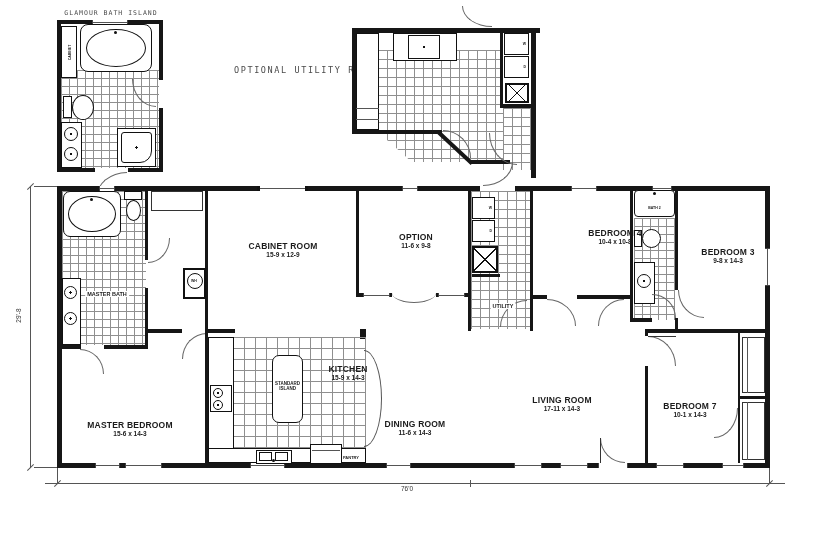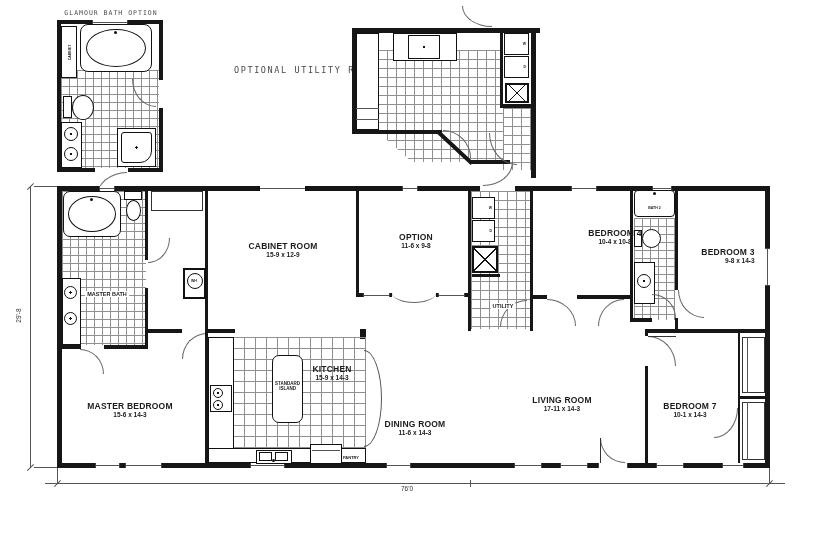--- a/index.html
+++ b/index.html
@@ -47,21 +47,21 @@
       linear-gradient(-45deg,transparent calc(50% - .6px),#111 calc(50% - .6px) calc(50% + .6px),transparent calc(50% + .6px));}
   .shelfbox{position:absolute;box-sizing:border-box;border:1px solid #333;background:#fff;}
   .tick45{position:absolute;width:9px;height:1px;background:#555;transform:rotate(-45deg);}
   .vtext{transform:rotate(-90deg);transform-origin:center;}
 </style>
 </head>
 <body>
 
 <div class="canvas">
 
-  <div class="abs gb-title mono" style="left:53px;top:9px;width:116px;">GLAMOUR BATH OPTION</div>
+  <div class="abs gb-title mono" style="left:53px;top:9px;width:116px;">GLAMOUR BATH ISLAND</div>
 
   <div class="tile fine" style="left:61px;top:70px;width:98px;height:98px;"></div>
   <div class="wall" style="left:57px;top:20px;width:106px;height:4px;"></div>
   <div class="wall" style="left:57px;top:20px;width:4px;height:152px;"></div>
   <div class="wall" style="left:159px;top:20px;width:4px;height:60px;"></div>
   <div class="wall" style="left:159px;top:108px;width:4px;height:64px;"></div>
   <div class="wall" style="left:57px;top:168px;width:38px;height:4px;"></div>
   <div class="wall" style="left:128px;top:168px;width:35px;height:4px;"></div>
   <div class="win-h" style="left:92px;top:20px;width:36px;height:4px;"></div>
 
@@ -220,33 +220,33 @@
   <div class="fx thin" style="left:634px;top:230px;width:8px;height:17px;"></div>
   <div class="fx thin round" style="left:642px;top:229px;width:19px;height:19px;"></div>
   <div class="fx thin" style="left:634px;top:262px;width:21px;height:42px;"></div>
   <div class="fx thin round dot" style="left:637px;top:274px;width:14px;height:14px;"></div>
   <div class="wall" style="left:630px;top:318px;width:22px;height:4px;"></div>
   <div class="arc arc-tr" style="left:652px;top:294px;width:24px;height:24px;"></div>
 
   <div class="wall" style="left:675px;top:186px;width:3px;height:104px;"></div>
   <div class="wall" style="left:675px;top:318px;width:3px;height:15px;"></div>
   <div class="arc arc-bl" style="left:678px;top:290px;width:26px;height:28px;"></div>
-  <div class="roomlbl" style="left:728px;top:247px;text-align:right;">
+  <div class="roomlbl" style="left:728px;top:247px;">
     <div class="rname">BEDROOM 3</div>
     <div class="rdims">9-8 x 14-3</div>
   </div>
 
   <div class="wall" style="left:145px;top:329px;width:37px;height:4px;"></div>
   <div class="arc arc-tl" style="left:182px;top:333px;width:25px;height:26px;"></div>
   <div class="wall" style="left:205px;top:329px;width:30px;height:4px;"></div>
   <div class="wall" style="left:360px;top:329px;width:6px;height:10px;"></div>
   <div class="wall" style="left:645px;top:329px;width:125px;height:4px;"></div>
 
   <div class="wall" style="left:205px;top:329px;width:3px;height:134px;"></div>
-  <div class="roomlbl" style="left:130px;top:401px;">
+  <div class="roomlbl" style="left:130px;top:420px;">
     <div class="rname">MASTER BEDROOM</div>
     <div class="rdims">15-6 x 14-3</div>
   </div>
 
   <div class="tile big" style="left:233px;top:337px;width:133px;height:111px;"></div>
   <div class="fx thin" style="left:208px;top:337px;width:26px;height:112px;border-width:1px;"></div>
   <div class="fx thin" style="left:208px;top:448px;width:158px;height:15px;"></div>
   <div class="fx" style="left:210px;top:385px;width:22px;height:27px;"></div>
   <div class="fx thin round dot" style="left:213px;top:388px;width:10px;height:10px;"></div>
   <div class="fx thin round dot" style="left:213px;top:400px;width:10px;height:10px;"></div>
@@ -257,21 +257,21 @@
   <div class="fx" style="left:310px;top:444px;width:32px;height:20px;"></div>
   <div class="thinline" style="left:312px;top:450px;width:28px;height:1px;"></div>
   <div class="abs tinylbl" style="left:343px;top:455px;font-size:4px;">PANTRY</div>
   <div class="abs" style="left:364px;top:350px;width:17px;height:95px;border:1px solid #555;border-left:none;border-radius:0 100% 100% 0 / 0 50% 50% 0;"></div>
   <div class="fx" style="left:272px;top:355px;width:31px;height:68px;border-radius:7px;">
     <div class="abs" style="left:0;right:0;top:25px;text-align:center;">
       <div class="tinylbl">STANDARD</div>
       <div class="tinylbl">ISLAND</div>
     </div>
   </div>
-  <div class="roomlbl" style="left:332px;top:364px;">
+  <div class="roomlbl" style="left:348px;top:364px;">
     <div class="rname">KITCHEN</div>
     <div class="rdims">15-9 x 14-3</div>
   </div>
 
   <div class="roomlbl" style="left:415px;top:419px;text-align:center;">
     <div class="rname">DINING ROOM</div>
     <div class="rdims">11-6 x 14-3</div>
   </div>
   <div class="roomlbl" style="left:562px;top:395px;">
     <div class="rname">LIVING ROOM</div>

